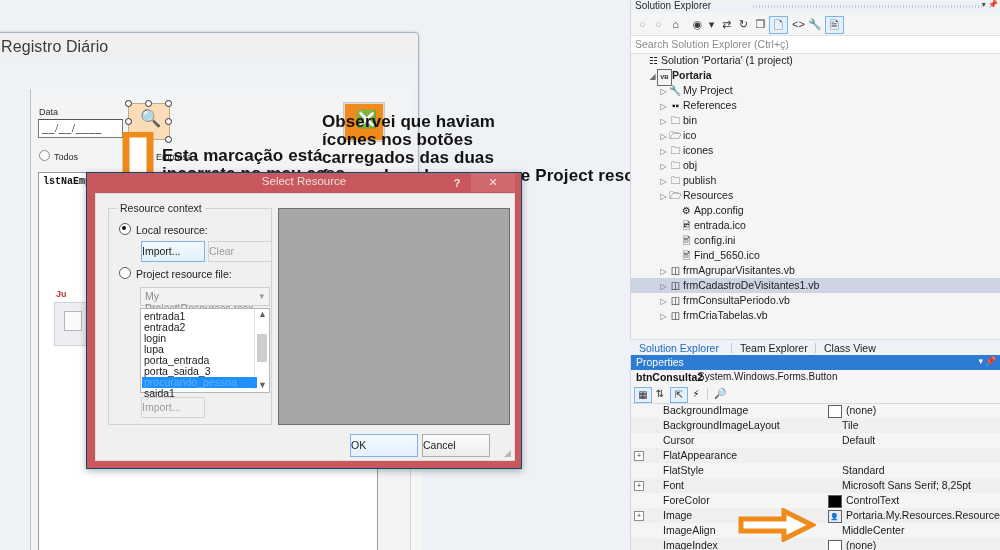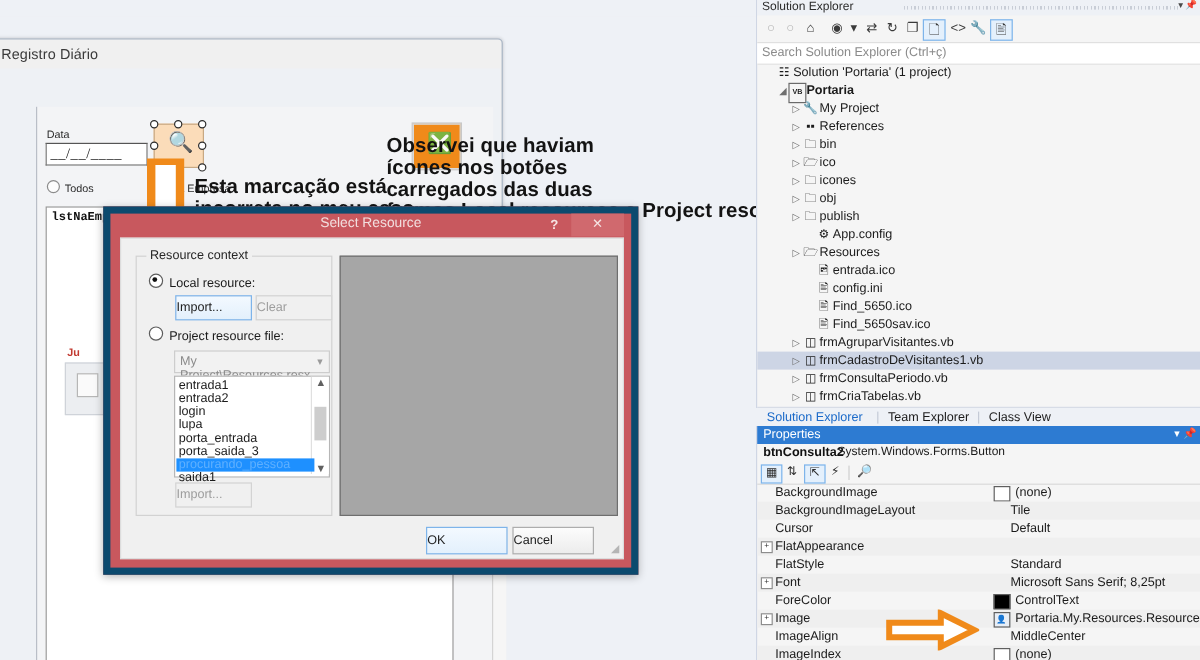--- a/index.html
+++ b/index.html
@@ -19,21 +19,21 @@
   .tab-btn{font-size:8px;color:#555;}
 
   
   #designer-area{left:0;top:14px;width:630px;height:536px;background:#eef1f6;}
 
   #form-window{
     left:-8px;top:18px;width:425px;height:520px;
     background:#f0f0f0;border:1px solid #a8b4c4;border-radius:4px 4px 0 0;
     box-shadow:0 0 3px rgba(0,0,0,.18);
   }
-  #form-title{left:8px;top:5px;font-size:12px;color:#3a3a3a;letter-spacing:.1px;}
+  #form-title{left:8px;top:5px;font-size:16px;color:#3a3a3a;letter-spacing:.1px;}
   #form-client{left:1px;top:24px;width:423px;height:495px;background:#eef1f5;}
 
   #left-toolpane{left:-14px;top:44px;width:44px;height:46px;background:#d9f3fb;border:1px solid #9bb6c6;}
   .person-glyph{left:10px;top:10px;font-size:17px;color:#111;line-height:1;}
 
   #left-scroll-col{left:4px;top:115px;width:22px;height:420px;background:#f5f5f5;border:1px solid #c9c9c9;}
   .mini-arrow{left:5px;font-size:9px;color:#8a8a8a;}
 
   
   #grp-panel{left:36px;top:32px;width:380px;height:500px;background:#f3f4f6;border-left:1px solid #b9bec7;}
@@ -80,21 +80,21 @@
   #anno-e{left:322px;top:135px;}
   #anno-f{left:322px;top:153px;}
 
   
   #arrow-down{left:108px;top:118px;}
   #arrow-right{left:738px;top:508px;}
 
   
   #modal{
     left:86px;top:172px;width:434px;height:295px;
-    background:#c8585e;border:6px solid #0c4a6e;
+    background:#c8585e;border:1px solid #0c4a6e;
     box-shadow:0 2px 7px rgba(0,0,0,.3);
   }
   #modal-caption{left:0;top:2px;width:434px;text-align:center;font-size:11.5px;color:#f2dede;}
   .cap-btn{position:absolute;top:0px;font-size:11px;color:#f6e4e4;text-align:center;}
   #m-q{left:362px;top:4px;width:16px;font-weight:bold;}
   #m-x{left:384px;top:0px;width:44px;height:19px;line-height:19px;background:#d0696e;}
   #modal-body{left:8px;top:20px;width:418px;height:266px;background:#f0f0f0;border:1px solid #dcdcdc;}
 
   
   #ctx-group{left:12px;top:14px;width:162px;height:215px;border:1px solid #d2d2d2;}
@@ -178,21 +178,21 @@
   #props-toolbar{left:0;top:30px;width:370px;height:18px;border-bottom:1px solid #dadada;}
   .pt-ico{position:absolute;top:2px;width:16px;height:14px;line-height:14px;text-align:center;font-size:10px;color:#2b2b2b;}
   .pt-ico.sel{border:1px solid #7eb4ea;background:#e4f0fc;}
   .pt-div{position:absolute;top:3px;width:1px;height:12px;background:#d0d0d0;}
 
   #props-grid{left:0;top:48px;width:370px;height:147px;}
   .prow{position:relative;height:15px;line-height:15px;font-size:10.5px;color:#1b1b1b;}
   .prow.alt{background:#efefef;}
   .pexp{position:absolute;left:3px;top:3px;width:8px;height:8px;border:1px solid #8d8d8d;background:#fff;
         font-size:7px;line-height:7px;text-align:center;color:#333;}
-  .pname{position:absolute;left:15px;}
+  .pname{position:absolute;left:32px;}
   .pval{position:absolute;left:211px;}
   .swatch{position:absolute;left:197px;top:2px;width:12px;height:11px;border:1px solid #5f5f5f;}
   .pvali{position:absolute;left:215px;}
   .imgico{position:absolute;left:197px;top:2px;width:12px;height:11px;background:#e8eef6;border:1px solid #5f5f5f;
           font-size:7px;line-height:11px;text-align:center;color:#333;}
 </style>
 </head>
 <body>
 
 <div class="abs" id="vs-shell">
@@ -349,26 +349,25 @@
     <div class="abs" id="se-tree">
         <div class="tr"><span style="display: inline-block; width: 6px;"></span><span class="tw">&nbsp;</span><span class="ti">☷</span><span>Solution 'Portaria' (1 project)</span></div>
         <div class="tr bold"><span style="display: inline-block; width: 17px;"></span><span class="tw">◢</span><span class="ti" style="font-size: 6px; border: 1px solid rgb(106, 106, 106); width: 13px;">VB</span><span>Portaria</span></div>
         <div class="tr"><span style="display: inline-block; width: 28px;"></span><span class="tw">▷</span><span class="ti">🔧</span><span>My Project</span></div>
         <div class="tr"><span style="display: inline-block; width: 28px;"></span><span class="tw">▷</span><span class="ti">▪▪</span><span>References</span></div>
         <div class="tr"><span style="display: inline-block; width: 28px;"></span><span class="tw">▷</span><span class="ti">🗀</span><span>bin</span></div>
         <div class="tr"><span style="display: inline-block; width: 28px;"></span><span class="tw">▷</span><span class="ti">🗁</span><span>ico</span></div>
         <div class="tr"><span style="display: inline-block; width: 28px;"></span><span class="tw">▷</span><span class="ti">🗀</span><span>icones</span></div>
         <div class="tr"><span style="display: inline-block; width: 28px;"></span><span class="tw">▷</span><span class="ti">🗀</span><span>obj</span></div>
         <div class="tr"><span style="display: inline-block; width: 28px;"></span><span class="tw">▷</span><span class="ti">🗀</span><span>publish</span></div>
+        <div class="tr"><span style="display: inline-block; width: 28px;"></span><span class="tw">▷</span><span class="ti">🗁</span><span>Resources</span></div>
         <div class="tr"><span style="display: inline-block; width: 39px;"></span><span class="tw">&nbsp;</span><span class="ti">⚙</span><span>App.config</span></div>
-        <div class="tr"><span style="display: inline-block; width: 28px;"></span><span class="tw">▷</span><span class="ti">🗁</span><span>Resources</span></div>
         <div class="tr"><span style="display: inline-block; width: 39px;"></span><span class="tw">&nbsp;</span><span class="ti">🖻</span><span>entrada.ico</span></div>
         <div class="tr"><span style="display: inline-block; width: 39px;"></span><span class="tw">&nbsp;</span><span class="ti">🖹</span><span>config.ini</span></div>
         <div class="tr"><span style="display: inline-block; width: 39px;"></span><span class="tw">&nbsp;</span><span class="ti">🖹</span><span>Find_5650.ico</span></div>
-        <div class="tr"><span style="display: inline-block; width: 39px;"></span><span class="tw">&nbsp;</span><span class="ti">🖹</span><span>Find_5650sav.ico</span></div>
         <div class="tr"><span style="display: inline-block; width: 28px;"></span><span class="tw">▷</span><span class="ti">◫</span><span>frmAgruparVisitantes.vb</span></div>
         <div class="tr sel"><span style="display: inline-block; width: 28px;"></span><span class="tw">▷</span><span class="ti">◫</span><span>frmCadastroDeVisitantes1.vb</span></div>
         <div class="tr"><span style="display: inline-block; width: 28px;"></span><span class="tw">▷</span><span class="ti">◫</span><span>frmConsultaPeriodo.vb</span></div>
         <div class="tr"><span style="display: inline-block; width: 28px;"></span><span class="tw">▷</span><span class="ti">◫</span><span>frmCriaTabelas.vb</span></div>
       </div>
 
     <div class="abs" id="se-tabs">
       <span class="abs se-tab active" style="left:2px;">Solution Explorer</span>
       <span class="abs se-tab-div" style="left:100px;"></span>
       <span class="abs se-tab" style="left:103px;">Team Explorer</span>

